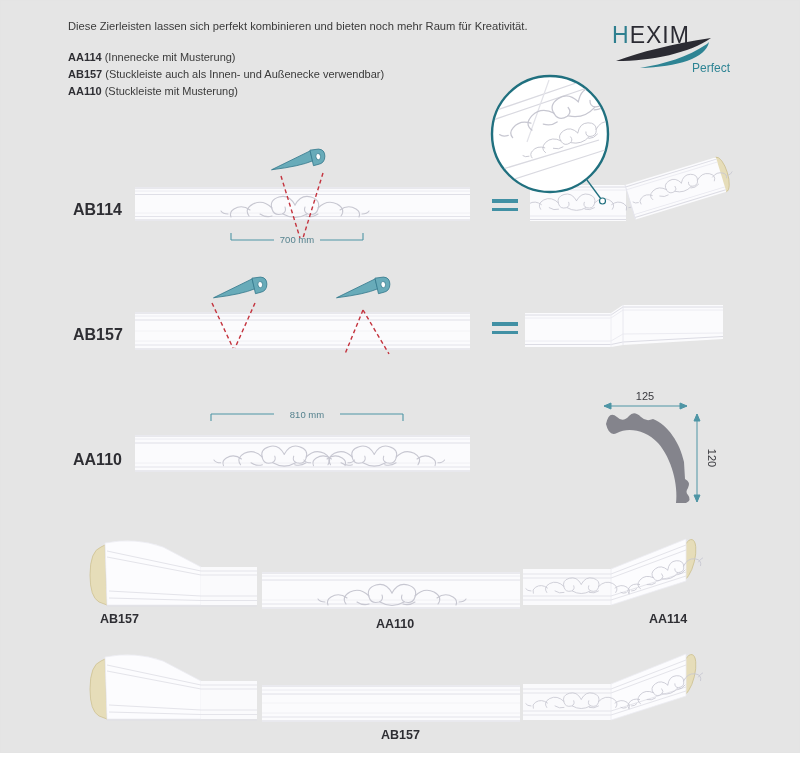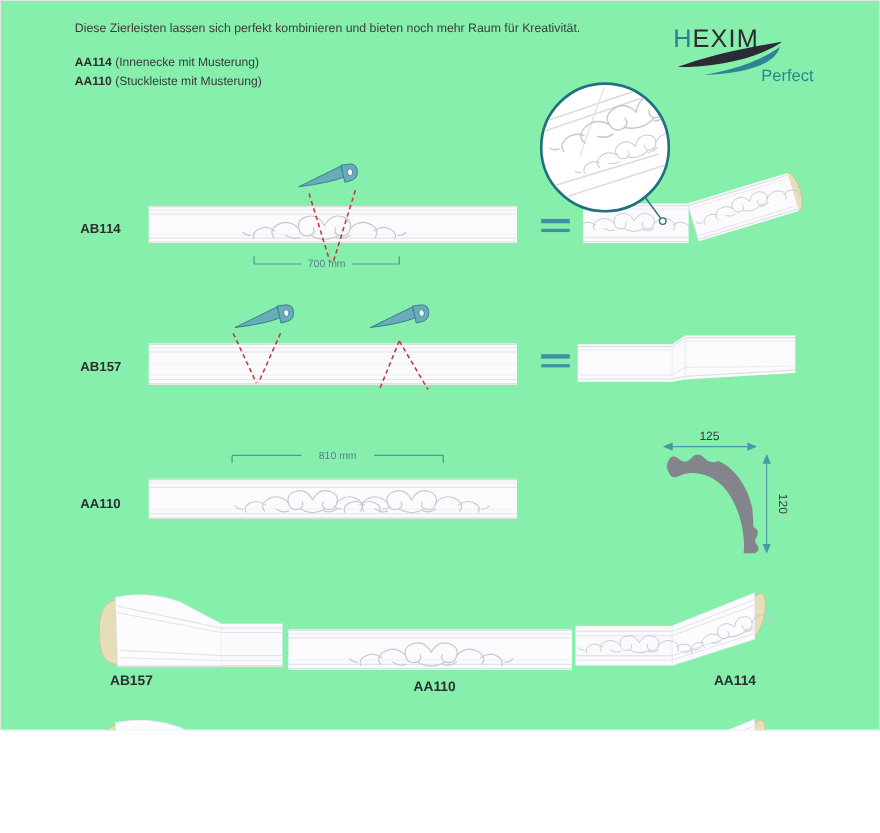--- a/index.html
+++ b/index.html
@@ -1,26 +1,26 @@
 <!DOCTYPE html>
 <html><head>
 <meta charset="utf-8">
 <style>
   html,body{margin:0;padding:0;background:#fff;}
-  .page{position:relative;width:800px;height:664px;background:#86efac;
+  .page{position:relative;width:800px;height:753px;background:#e5e5e5;
         font-family:"Liberation Sans",sans-serif;color:#333;overflow:hidden;
         box-shadow:inset 0 0 0 1px #e4e4e4;}
   .abs{position:absolute;}
   .intro{left:68px;top:20px;width:580px;font-size:11.2px;color:#3a3a3a;}
   .plist{left:68px;top:49px;font-size:11px;line-height:17px;color:#3a3a3a;}
   .plist b{color:#2e2e33;}
   .brand{left:612px;top:22px;font-size:23px;font-weight:normal;letter-spacing:1px;color:#2b2b33;}
   .brand .h{color:#2e7f8f;}
-  .tagline{left:676px;top:61px;font-size:15px;color:#2e8494;padding-left:16px;}
-  .rowlabel{font-weight:bold;font-size:12px;color:#2e2e33;}
+  .tagline{left:676px;top:61px;font-size:12px;color:#2e8494;padding-left:16px;}
+  .rowlabel{font-weight:bold;font-size:16px;color:#2e2e33;}
   .gallabel{font-weight:bold;font-size:12.5px;color:#2e2e33;}
   .equals{width:26px;height:13px;}
   .equals .bar{height:3.5px;background:#4190a4;}
   .equals .bar+.bar{margin-top:5px;}
   .saw{transform:rotate(-7deg);}
   svg{display:block;}
   svg text{font-family:"Liberation Sans",sans-serif;}
 </style>
 </head>
 <body>
@@ -46,20 +46,21 @@
         <path d="M53 2 l11 0 q8 1.5 7 10 q-1 9 -10 9.5 l-6 .8 Z" fill="#68abb9" stroke="#35798c" stroke-width="1"></path>
         <ellipse cx="62.5" cy="11.5" rx="3" ry="4" fill="#fff" stroke="#35798c" stroke-width=".9"></ellipse>
       </g>
     </defs>
   </svg>
 
   <div class="abs intro">Diese Zierleisten lassen sich perfekt kombinieren und bieten noch mehr Raum für Kreativität.</div>
 
   <div class="abs plist">
     <div><b>AA114</b><span> (Innenecke mit Musterung)</span></div>
+    <div><b>AB157</b><span> (Stuckleiste auch als Innen- und Außenecke verwendbar)</span></div>
     <div><b>AA110</b><span> (Stuckleiste mit Musterung)</span></div>
   </div>
 
   <div class="abs brand"><span class="h">H</span><span>EXIM</span></div>
   <svg class="abs" style="left:612px;top:34px" width="106" height="38" viewBox="0 0 106 38">
     <path d="M4 27 C28 18 60 10 99 4 C78 19 40 27 4 27 Z" fill="#2b2b33"></path>
     <path d="M28 34 C52 30 76 23 95 10 L97 8 C94 24 66 33 28 34 Z" fill="#2e8494"></path>
   </svg>
   <div class="abs tagline">Perfect</div>
 

